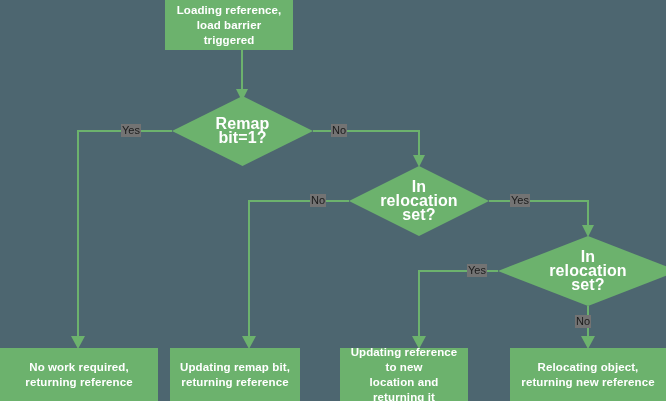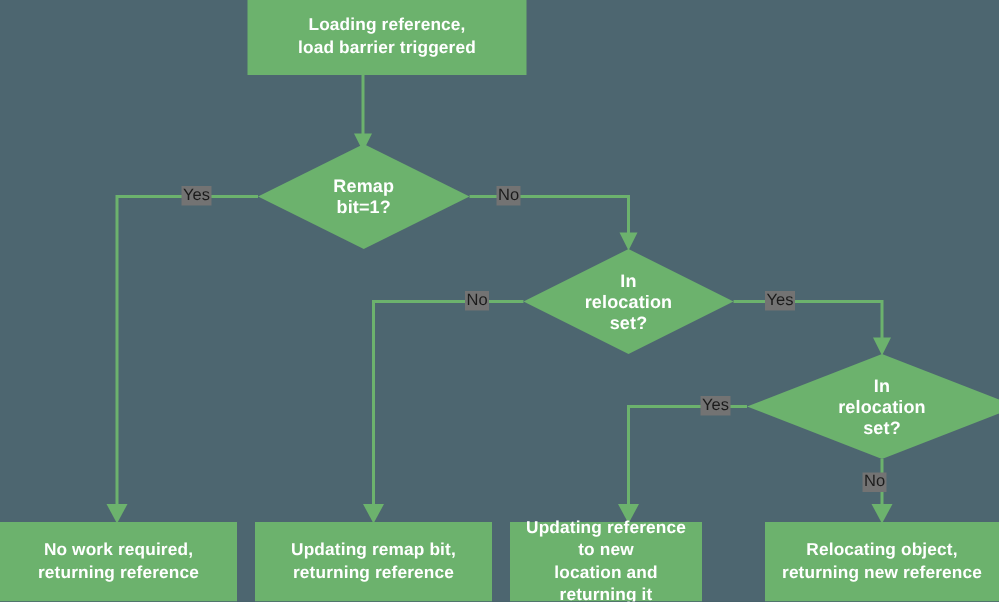--- a/index.html
+++ b/index.html
@@ -45,21 +45,21 @@
   .diamond-label {
     position: absolute;
     left: 0;
     top: 0;
     width: 100%;
     height: 100%;
     display: flex;
     align-items: center;
     justify-content: center;
     color: #ffffff;
-    font-size: 12px;
+    font-size: 16px;
     font-weight: bold;
     line-height: 14px;
     text-align: center;
     white-space: pre-line;
     letter-spacing: 0.1px;
     pointer-events: none;
   }
   .edge-label {
     position: absolute;
     background: #737373;
@@ -109,21 +109,21 @@
     <path class="edge-path" d="M489,201 L588,201 L588,228"></path>
     <polygon class="arrow-head" points="588,237 582,225 594,225"></polygon>
 
     <path class="edge-path" d="M498,271 L419,271 L419,340"></path>
     <polygon class="arrow-head" points="419,349 412,336 426,336"></polygon>
 
     <path class="edge-path" d="M588,306 L588,340"></path>
     <polygon class="arrow-head" points="588,349 581,336 595,336"></polygon>
   </svg>
 
-  <div class="node-box" style="left:165px; top:0px; width:186px; height:50px;">Loading reference,
+  <div class="node-box" style="left:165px; top:0px; width:128px; height:50px;">Loading reference,
 load barrier triggered</div>
 
   <div class="diamond-wrap" style="left:172px; top:96px; width:141px; height:70px;">
     <svg width="141" height="70" viewBox="0 0 141 70">
       <polygon points="70.5,0 141,35 70.5,70 0,35" fill="#6cb26d"></polygon>
     </svg>
     <div class="diamond-label">Remap
 bit=1?</div>
   </div>
 
@@ -140,21 +140,21 @@
     <svg width="180" height="70" viewBox="0 0 180 70">
       <polygon points="90,0 180,35 90,70 0,35" fill="#6cb26d"></polygon>
     </svg>
     <div class="diamond-label">In
 relocation
 set?</div>
   </div>
 
   <div class="node-box" style="left:0px; top:348px; width:158px; height:53px;text-align:center;">No work required,
 returning reference</div>
-  <div class="node-box" style="left:170px; top:348px; width:158px; height:53px;">Updating remap bit,
+  <div class="node-box" style="left:170px; top:348px; width:130px; height:53px;">Updating remap bit,
 returning reference</div>
   <div class="node-box" style="left:340px; top:348px; width:128px; height:53px;">Updating reference to new
 location and returning it</div>
   <div class="node-box" style="left:510px; top:348px; width:156px; height:53px;">Relocating object,
 returning new reference</div>
 
   <div class="edge-label" style="left:121px; top:124px;">Yes</div>
   <div class="edge-label" style="left:331px; top:124px;">No</div>
   <div class="edge-label" style="left:310px; top:194px;">No</div>
   <div class="edge-label" style="left:510px; top:194px;">Yes</div>

